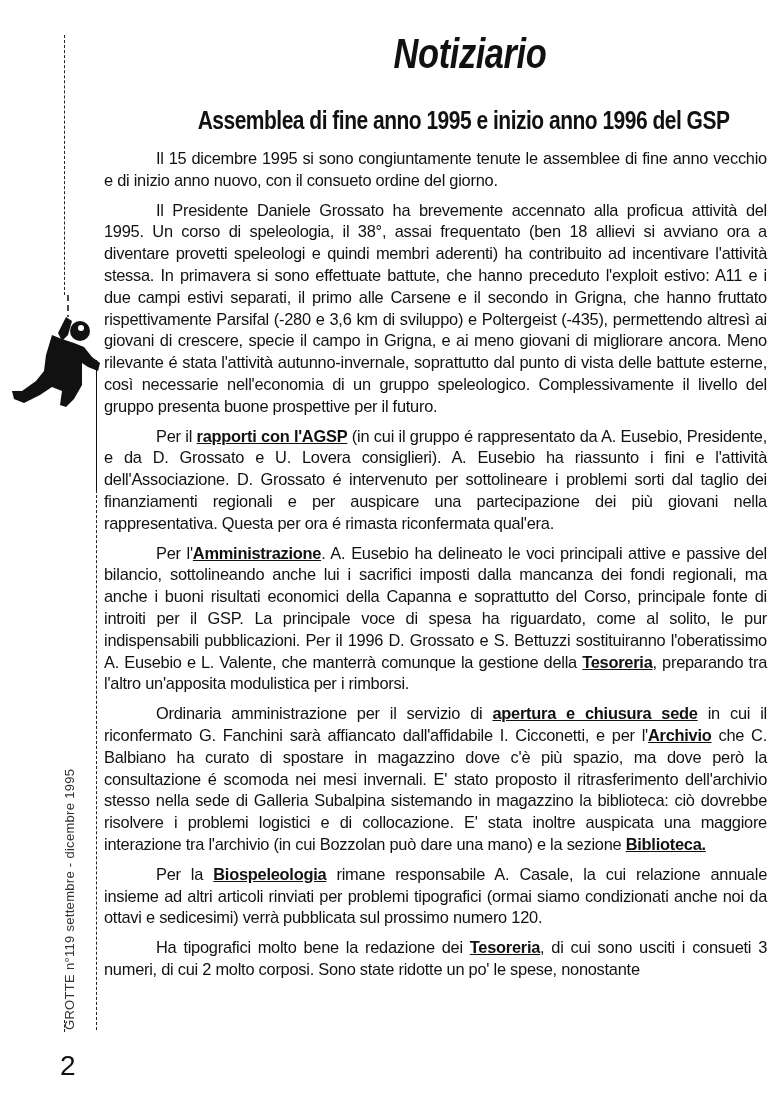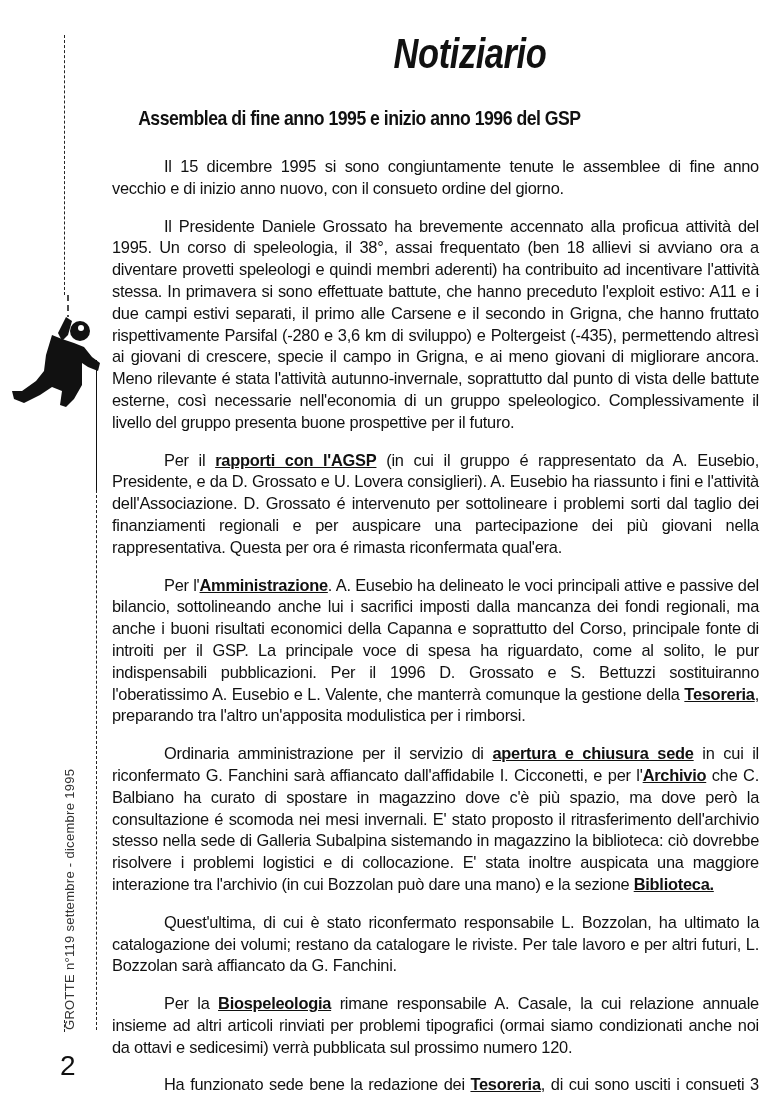--- a/index.html
+++ b/index.html
@@ -1,22 +1,22 @@
 <!DOCTYPE html>
 <html><head>
 <meta charset="utf-8">
 <style>
   html, body { margin: 0; padding: 0; background: #fff; }
   body { width: 780px; height: 1093px; position: relative; overflow: hidden; font-family: "Liberation Sans", sans-serif; color: #111; }
   .title { position: absolute; top: 30px; left: 0; width: 780px; text-align: center; font-size: 42px; font-weight: bold; font-style: italic; transform: scaleX(0.82); transform-origin: 470px 0; letter-spacing: -0.5px; }
   .title span { display: inline-block; margin-left: 160px; }
-  .heading { position: absolute; top: 106px; left: 96px; width: 684px; text-align: left; font-size: 21px; font-weight: bold; letter-spacing: -0.6px; }
+  .heading { position: absolute; top: 106px; left: 96px; width: 684px; text-align: right; font-size: 25px; font-weight: bold; letter-spacing: -0.6px; }
   .heading span { display: inline-block; transform: scaleX(0.84); }
   .body { position: absolute; top: 140px; left: 96px; width: 679px; font-size: 16.4px; line-height: 21.8px; letter-spacing: -0.25px; }
-  .p { margin: 16px; text-align: justify; text-indent: 52px; }
+  .p { margin: 8px; text-align: justify; text-indent: 52px; }
   .u { text-decoration: underline; font-weight: bold; }
   .vline { position: absolute; left: 64px; width: 0; border-left: 1.5px dashed #222; }
   .vline2 { position: absolute; left: 96px; width: 0; border-left: 1.5px dashed #222; }
   .sidebar { position: absolute; left: 62px; top: 1030px; transform: rotate(-90deg); transform-origin: 0 0; font-size: 13px; white-space: nowrap; color: #333; letter-spacing: 0.3px; }
   .pagenum { position: absolute; left: 60px; top: 1050px; font-size: 28px; }
   .climber { position: absolute; left: 0; top: 295px; width: 110px; height: 175px; }
   .rope { position: absolute; left: 96px; top: 360px; height: 130px; border-left: 1.5px solid #111; }
 </style>
 </head>
 <body>
@@ -36,19 +36,18 @@
   <circle cx="81" cy="33" r="3" fill="#fff"></circle>
   <path fill="#111" d="M52 40 L62 44 L74 48 L84 52 L92 62 L100 68 L98 76 L88 72 L82 68 L82 90 L74 104 L66 112 L60 110 L62 96 L52 92 L40 100 L24 108 L14 104 L12 96 L22 96 L36 86 L44 76 L46 60 Z"></path>
 </svg>
 
 <div class="body">
   <p class="p"><span>Il 15 dicembre 1995 si sono congiuntamente tenute le assemblee di fine anno vecchio e di inizio anno nuovo, con il consueto ordine del giorno.</span></p>
   <p class="p"><span>Il Presidente Daniele Grossato ha brevemente accennato alla proficua attività del 1995. Un corso di speleologia, il 38°, assai frequentato (ben 18 allievi si avviano ora a diventare provetti speleologi e quindi membri aderenti) ha contribuito ad incentivare l'attività stessa. In primavera si sono effettuate battute, che hanno preceduto l'exploit estivo: A11 e i due campi estivi separati, il primo alle Carsene e il secondo in Grigna, che hanno fruttato rispettivamente Parsifal (-280 e 3,6 km di sviluppo) e Poltergeist (-435), permettendo altresì ai giovani di crescere, specie il campo in Grigna, e ai meno giovani di migliorare ancora. Meno rilevante é stata l'attività autunno-invernale, soprattutto dal punto di vista delle battute esterne, così necessarie nell'economia di un gruppo speleologico. Complessivamente il livello del gruppo presenta buone prospettive per il futuro.</span></p>
   <p class="p"><span>Per il </span><span class="u">rapporti con l'AGSP</span><span> (in cui il gruppo é rappresentato da A. Eusebio, Presidente, e da D. Grossato e U. Lovera consiglieri). A. Eusebio ha riassunto i fini e l'attività dell'Associazione. D. Grossato é intervenuto per sottolineare i problemi sorti dal taglio dei finanziamenti regionali e per auspicare una partecipazione dei più giovani nella rappresentativa. Questa per ora é rimasta riconfermata qual'era.</span></p>
   <p class="p"><span>Per l'</span><span class="u">Amministrazione</span><span>. A. Eusebio ha delineato le voci principali attive e passive del bilancio, sottolineando anche lui i sacrifici imposti dalla mancanza dei fondi regionali, ma anche i buoni risultati economici della Capanna e soprattutto del Corso, principale fonte di introiti per il GSP. La principale voce di spesa ha riguardato, come al solito, le pur indispensabili pubblicazioni. Per il 1996 D. Grossato e S. Bettuzzi sostituiranno l'oberatissimo A. Eusebio e L. Valente, che manterrà comunque la gestione della </span><span class="u">Tesoreria</span><span>, preparando tra l'altro un'apposita modulistica per i rimborsi.</span></p>
   <p class="p"><span>Ordinaria amministrazione per il servizio di </span><span class="u">apertura e chiusura sede</span><span> in cui il riconfermato G. Fanchini sarà affiancato dall'affidabile I. Cicconetti, e per l'</span><span class="u">Archivio</span><span> che C. Balbiano ha curato di spostare in magazzino dove c'è più spazio, ma dove però la consultazione é scomoda nei mesi invernali. E' stato proposto il ritrasferimento dell'archivio stesso nella sede di Galleria Subalpina sistemando in magazzino la biblioteca: ciò dovrebbe risolvere i problemi logistici e di collocazione. E' stata inoltre auspicata una maggiore interazione tra l'archivio (in cui Bozzolan può dare una mano) e la sezione </span><span class="u">Biblioteca.</span><span></span></p>
-  <p class="p"><span>Quest'ultima, di cui è stato riconfermato responsabile L. Bozzolan, ha ultimato la catalogazione dei volumi; restano da catalogare le riviste. Per tale lavoro e per altri futuri, L. Bozzolan sarà affiancato da G. Fanchini.</span></p>
   <p class="p"><span>Per la </span><span class="u">Biospeleologia</span><span> rimane responsabile A. Casale, la cui relazione annuale insieme ad altri articoli rinviati per problemi tipografici (ormai siamo condizionati anche noi da ottavi e sedicesimi) verrà pubblicata sul prossimo numero 120.</span></p>
-  <p class="p"><span>Ha funzionato sede bene la redazione dei </span><span class="u">Tesoreria</span><span>, di cui sono usciti i consueti 3 numeri, di cui 2 molto corposi. Sono state ridotte un po' le spese, nonostante</span></p>
+  <p class="p"><span>Ha tipografici molto bene la redazione dei </span><span class="u">Tesoreria</span><span>, di cui sono usciti i consueti 3 numeri, di cui 2 molto corposi. Sono state ridotte un po' le spese, nonostante</span></p>
 </div>
 
 <div class="sidebar">GROTTE n°119 settembre - dicembre 1995</div>
 <div class="pagenum">2</div>
 
 </body></html>

